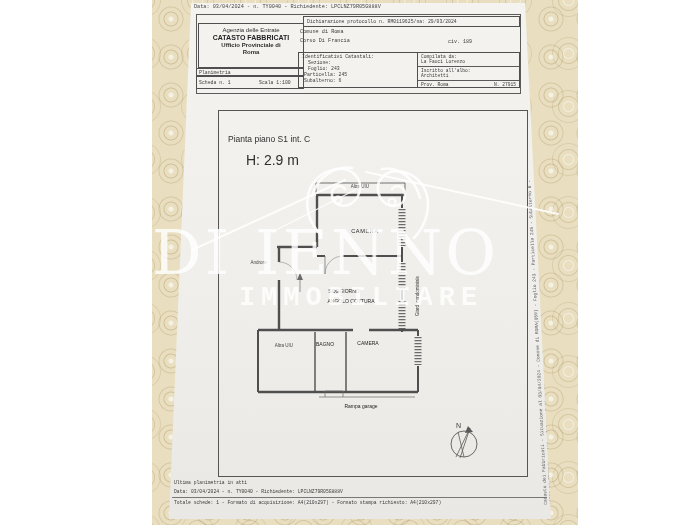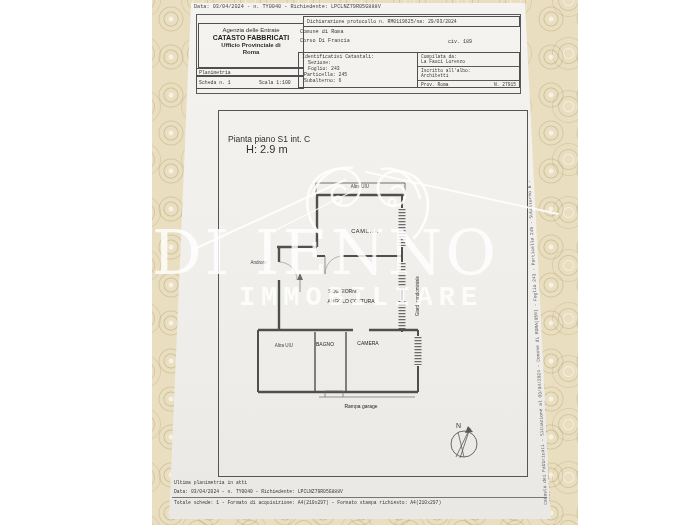--- a/index.html
+++ b/index.html
@@ -80,21 +80,21 @@
         </div>
         <div style="font-size:4.6px;line-height:7px;padding:0 3px;display:flex;justify-content:space-between;">
           <span>Prov. Roma</span>
           <span>N. 27915</span>
         </div>
       </div>
 
       <div class="abs box" style="left:51px;top:110px;width:310px;height:367px;border-color:#555;"></div>
 
       <div class="abs" style="left:61px;top:134px;font-size:8.5px;color:#303030;">Pianta piano S1 int. C</div>
-      <div class="abs" style="left:61px;top:143px;font-size:11px;color:#303030;padding-left:18px;">H: 2.9 m</div>
+      <div class="abs" style="left:61px;top:152px;font-size:14px;color:#303030;padding-left:18px;">H: 2.9 m</div>
 
       <svg class="abs" style="left:51px;top:110px;" width="310" height="367" viewBox="205 110 310 367">
         <g stroke="#4f4f4f" fill="none">
 
           <path d="M303,183 H392 M303,183 V194 M392,183 V194" stroke-width="0.8"></path>
 
           <path d="M303,195 H392" stroke-width="2.6"></path>
           <path d="M304,196 V247" stroke-width="2.4"></path>
           <path d="M264,247 H304" stroke-width="2.4"></path>
           <path d="M266,248 V262 M266,280 V330" stroke-width="2.4"></path>

